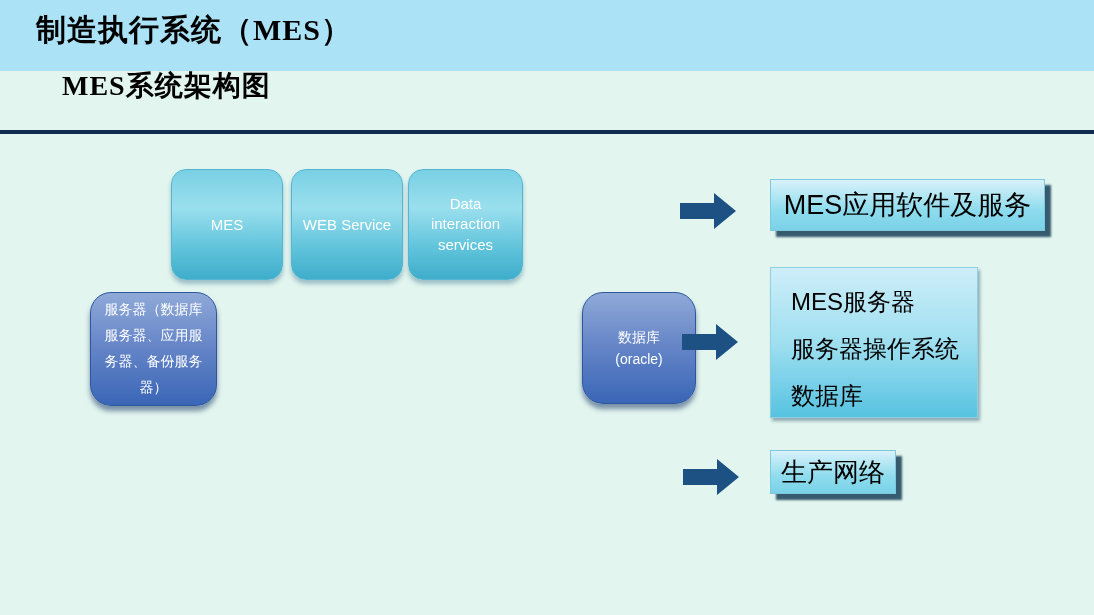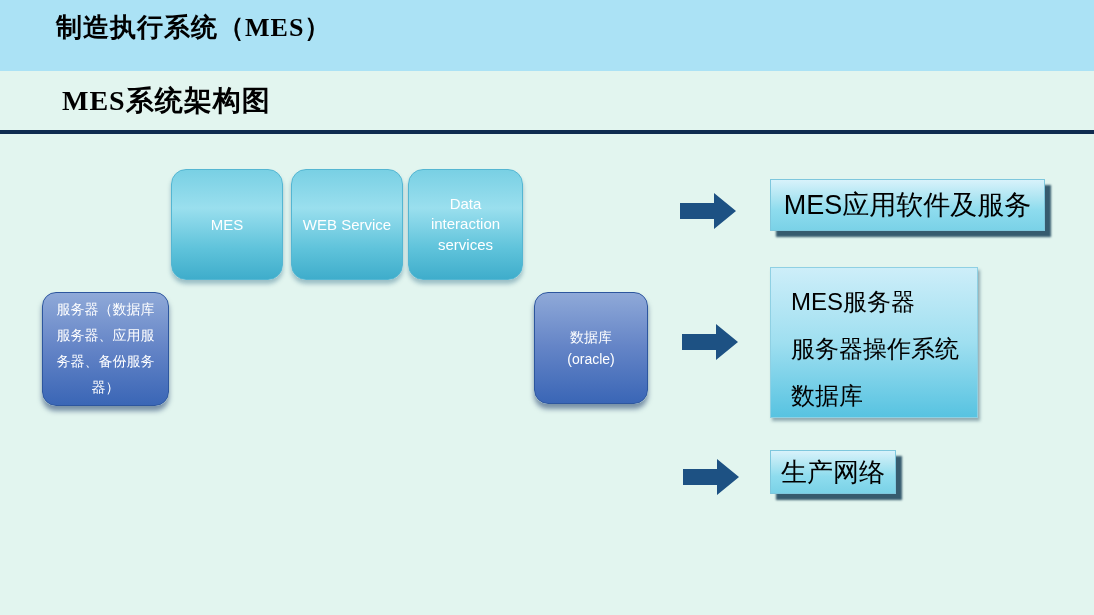--- a/index.html
+++ b/index.html
@@ -4,45 +4,46 @@
 <style>
   html,body { margin:0; padding:0; background:#cfd8d4; }
   .slide {
     position:relative; width:1094px; height:615px; overflow:hidden;
     background:#e2f5ef;
     font-family:"Liberation Sans", sans-serif;
   }
   
   .header-bar { position:absolute; left:0; top:0; width:1094px; height:71px; background:#abe2f5; }
   .slide-title {
-    position:absolute; left:36px; top:10px; font-size:26px; font-weight:bold; color:#000;
-    font-family:"Liberation Serif", serif; letter-spacing:1px; white-space:nowrap;margin-left:20px;
+    position:absolute; left:36px; top:10px; font-size:30px; font-weight:bold; color:#000;
+    font-family:"Liberation Serif", serif; letter-spacing:1px; white-space:nowrap;
   }
   .section-title {
-    position:absolute; left:62px; top:82px; font-size:28px; font-weight:bold; color:#000;
+    position:absolute; left:62px; top:67px; font-size:28px; font-weight:bold; color:#000;
     font-family:"Liberation Serif", serif; letter-spacing:1px; white-space:nowrap;
   }
   .divider { position:absolute; left:0; top:130px; width:1094px; height:4px; background:#0e2c50; }
 
   
   .box { position:absolute; display:flex; align-items:center; justify-content:center;
          text-align:center; color:#fff; box-sizing:border-box; }
 
   .cyanbox {
     border-radius:15px;
     background:linear-gradient(180deg,#79d0e4 0%, #9adfee 35%, #5fc3db 72%, #3fadcb 100%);
     border:1px solid #54b6d2;
     box-shadow:0 4px 4px rgba(25,90,120,.35);
     font-size:15px;
   }
   .bluebox {
-    border-radius:14px;
+    border-radius:21px;
     background:linear-gradient(180deg,#8fa9d8 0%, #6585c7 48%, #3a66b6 100%);
     border:1px solid #2d569e;
     box-shadow:0 5px 5px rgba(15,45,95,.5);
+    margin-left:48px;
   }
   .glossy {
     position:absolute; display:flex; align-items:center; justify-content:center;
     color:#000; box-sizing:border-box; text-align:left;
     background:linear-gradient(180deg,#d8f2fb 0%, #b4e7f3 30%, #8edcee 60%, #7ad2e7 100%);
     border:1px solid #7ec7dd;
     box-shadow:6px 6px 2px rgba(23,63,87,.85);
   }
 
   

